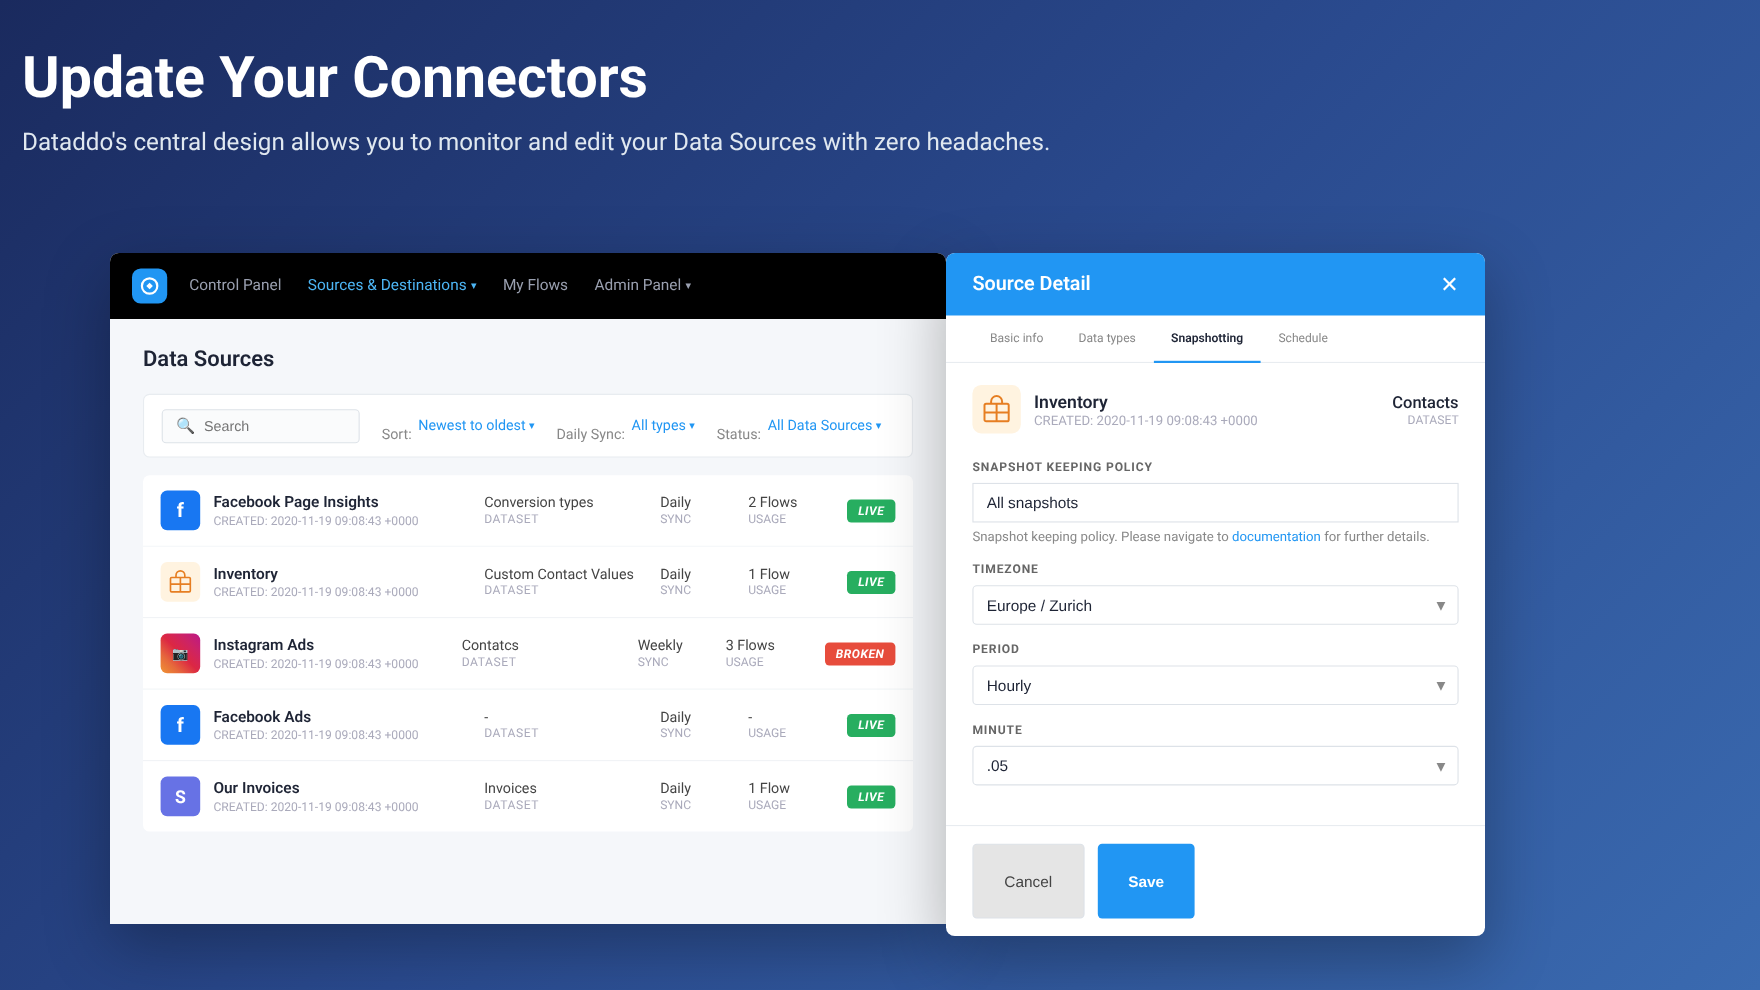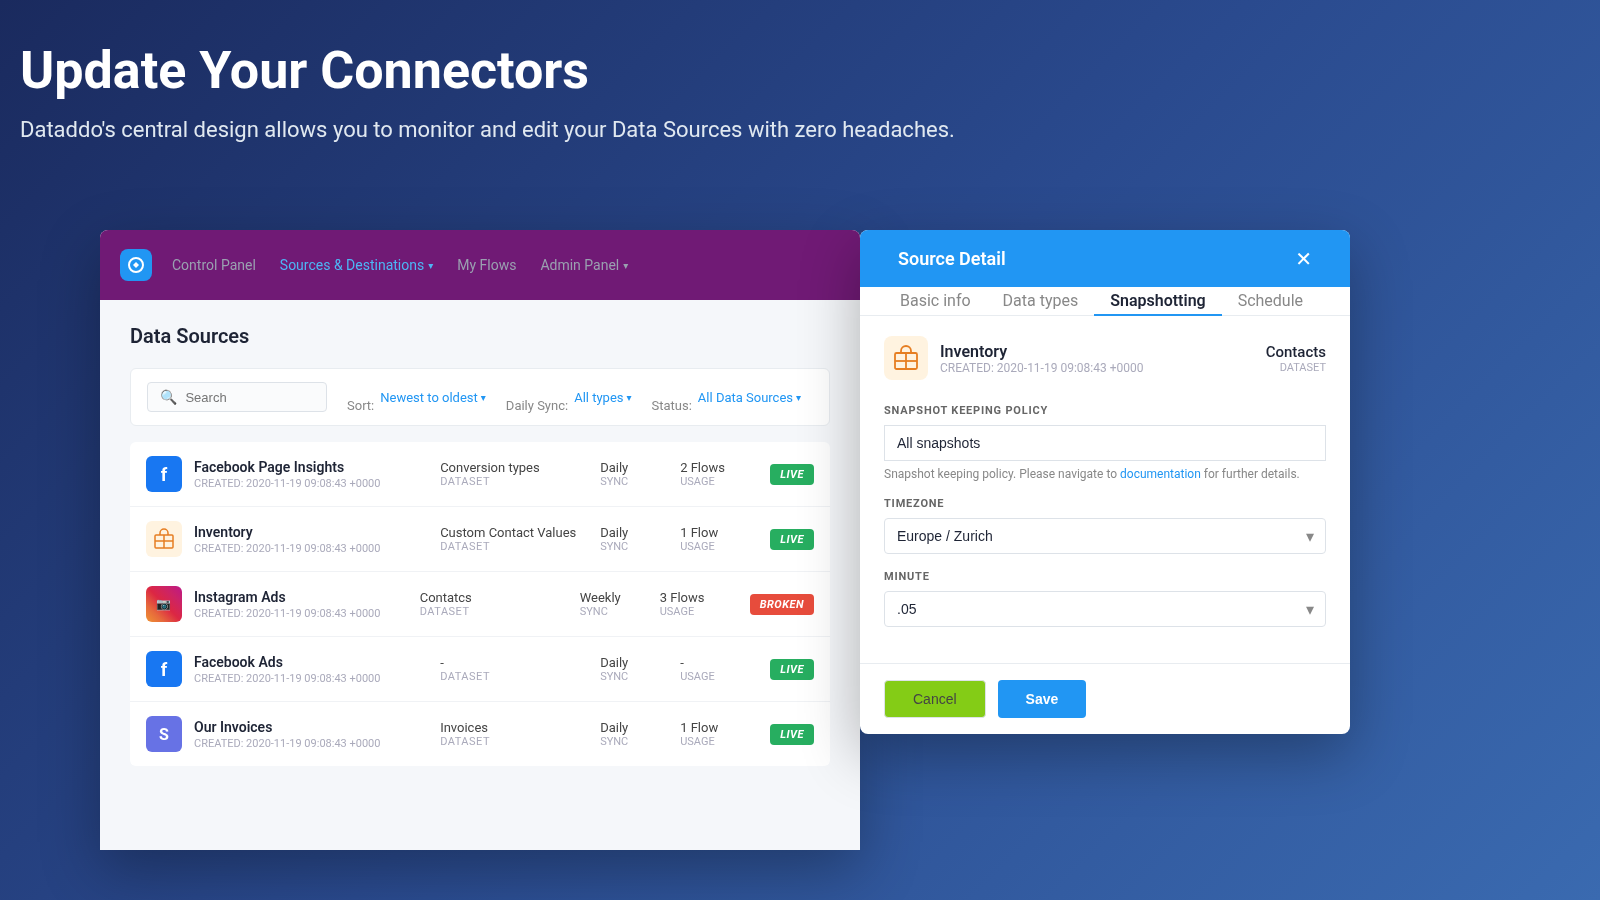--- a/index.html
+++ b/index.html
@@ -37,25 +37,25 @@
       left: 100px;
       width: 760px;
       background: #fff;
       border-radius: 8px 8px 0 0;
       box-shadow: 0 20px 60px rgba(0,0,0,0.3);
       overflow: hidden;
     }
 
     
     .nav {
-      background: #701a75;
+      background: #000000;
       display: flex;
       align-items: center;
       padding: 0 20px;
-      height: 70px;
+      height: 60px;
     }
     .nav-logo {
       width: 32px;
       height: 32px;
       background: #2196f3;
       border-radius: 8px;
       display: flex;
       align-items: center;
       justify-content: center;
       color: white;
@@ -259,21 +259,21 @@
       top: 230px;
       left: 860px;
       width: 490px;
       background: white;
       border-radius: 8px;
       box-shadow: 0 20px 60px rgba(0,0,0,0.3);
       overflow: hidden;
     }
     .detail-header {
       background: #2196f3;
-      padding: 18px 38px;
+      padding: 18px 24px;
       display: flex;
       align-items: center;
       justify-content: space-between;
     }
     .detail-title {
       color: white;
       font-size: 18px;
       font-weight: 600;
     }
     .detail-close {
@@ -286,22 +286,22 @@
     }
 
     
     .detail-tabs {
       display: flex;
       border-bottom: 1px solid #e8ecf0;
       padding: 0 24px;
       background: white;
     }
     .detail-tab {
-      padding: 4px 16px;
-      font-size: 16px;
+      padding: 14px 16px;
+      font-size: 11px;
       color: #888;
       cursor: pointer;
       border-bottom: 2px solid transparent;
       margin-bottom: -1px;
     }
     .detail-tab.active {
       color: #1e2435;
       font-weight: 600;
       border-bottom-color: #2196f3;
     }
@@ -410,24 +410,24 @@
     }
 
     
     .detail-footer {
       padding: 16px 24px;
       display: flex;
       gap: 12px;
       border-top: 1px solid #e8ecf0;
     }
     .btn-cancel {
-      padding: 10px 28px;
+      padding: 25px 28px;
       border: 1px solid #dde2e8;
       border-radius: 4px;
-      background: #84cc16;
+      background: #e5e5e5;
       color: #444;
       font-size: 14px;
       cursor: pointer;
       font-weight: 500;
     }
     .btn-save {
       padding: 10px 28px;
       border: none;
       border-radius: 4px;
       background: #2196f3;
@@ -669,20 +669,30 @@
       <div class="form-label">TIMEZONE</div>
       <div class="select-wrapper">
         <select class="form-select">
           <option>Europe / Zurich</option>
           <option>UTC</option>
           <option>America / New_York</option>
         </select>
       </div>
     </div>
 
+    <div class="form-section">
+      <div class="form-label">PERIOD</div>
+      <div class="select-wrapper">
+        <select class="form-select">
+          <option>Hourly</option>
+          <option>Daily</option>
+          <option>Weekly</option>
+        </select>
+      </div>
+    </div>
 
     <div class="form-section">
       <div class="form-label">MINUTE</div>
       <div class="select-wrapper">
         <select class="form-select">
           <option>.05</option>
           <option>.10</option>
           <option>.15</option>
           <option>.30</option>
         </select>

